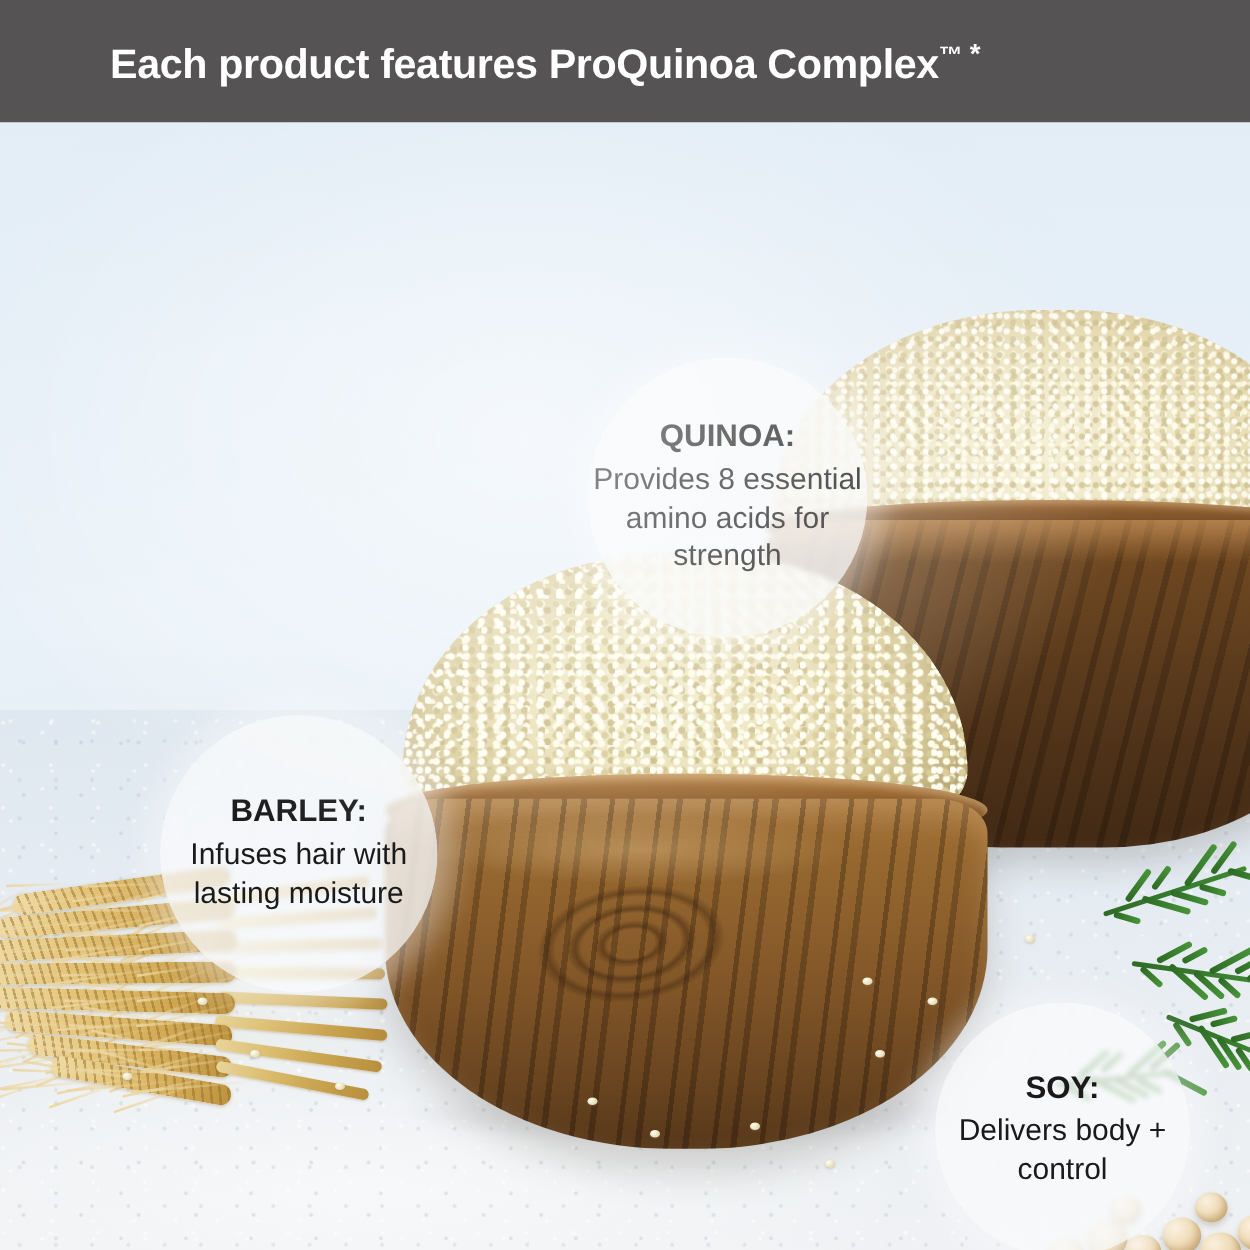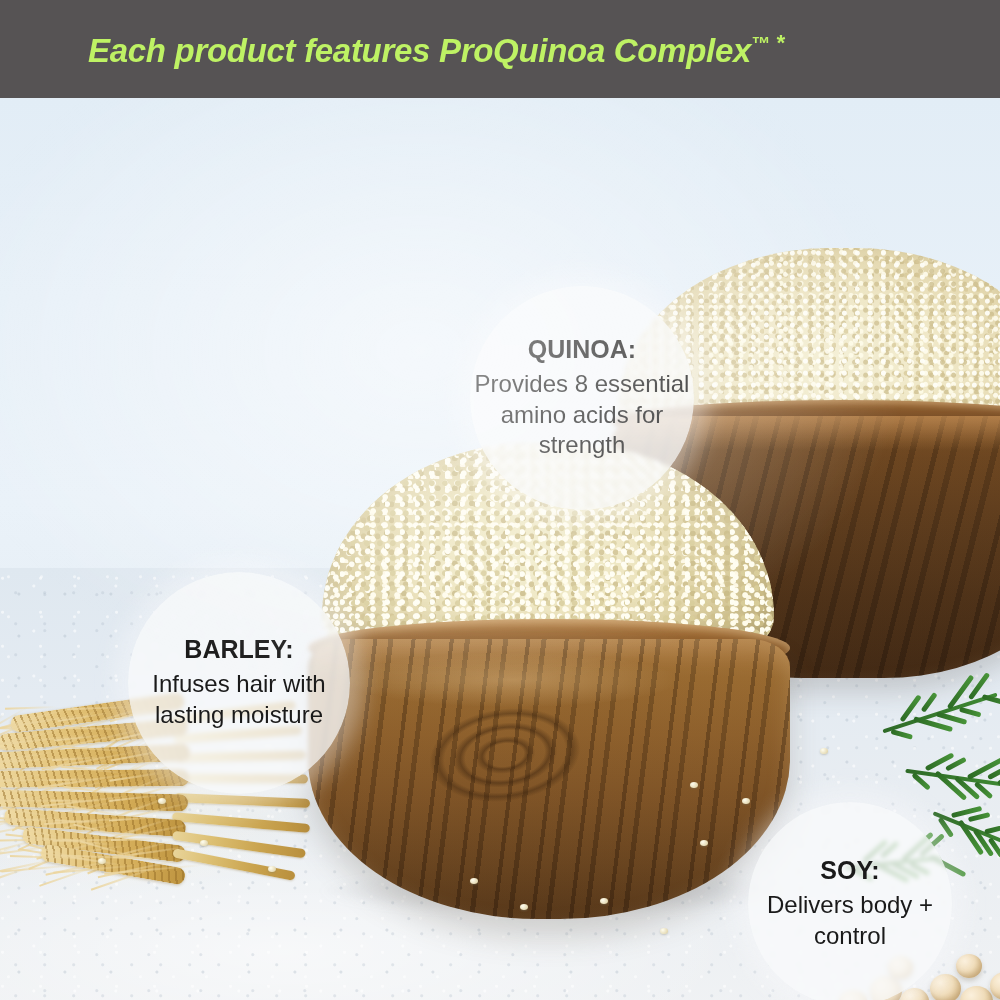--- a/index.html
+++ b/index.html
@@ -12,27 +12,26 @@
   #stage { position:absolute; inset:0; width:1000px; height:1000px; overflow:hidden; }
 
   
   .header-bar {
     position:absolute; left:0; top:0; width:1000px; height:98px;
     background:#565354;
     display:flex; align-items:center;
   }
   .header-title {
     margin-left:88px;
-    color:#bef264;
+    color:#ffffff;
     font-size:33px;
     font-weight:bold;
     letter-spacing:-0.3px;
     white-space:nowrap;
     line-height:1;
-    font-style:italic;
   }
   .header-title .tm { font-size:19px; vertical-align:super; }
   .header-title .ast { font-size:22px; vertical-align:super; margin-left:6px; }
 
   
   .scene {
     position:absolute; left:0; top:98px; width:1000px; height:902px;
     overflow:hidden;
     background:
       linear-gradient(180deg,#e2edf6 0%,#e7f0f8 22%,#eaf2f9 45%,#e6eef5 62%,#dfe8f0 75%,#e9eef3 88%,#eef2f6 100%);

